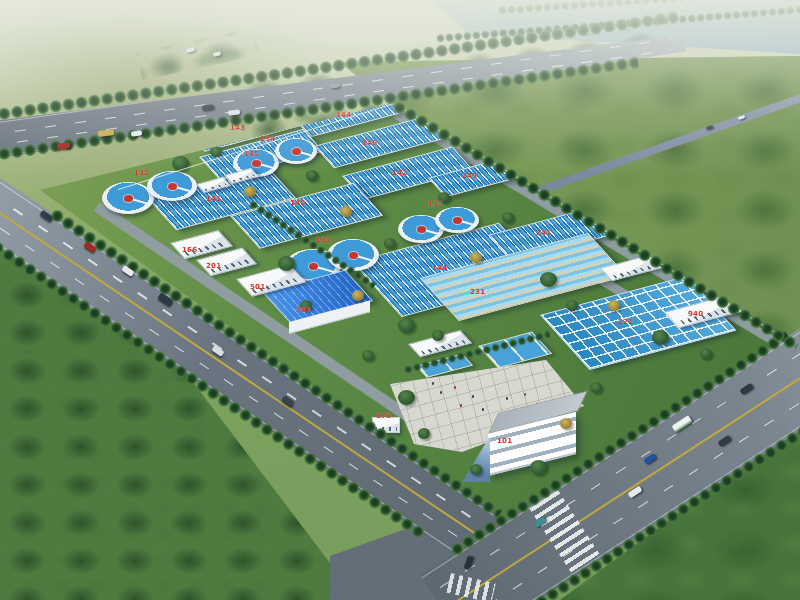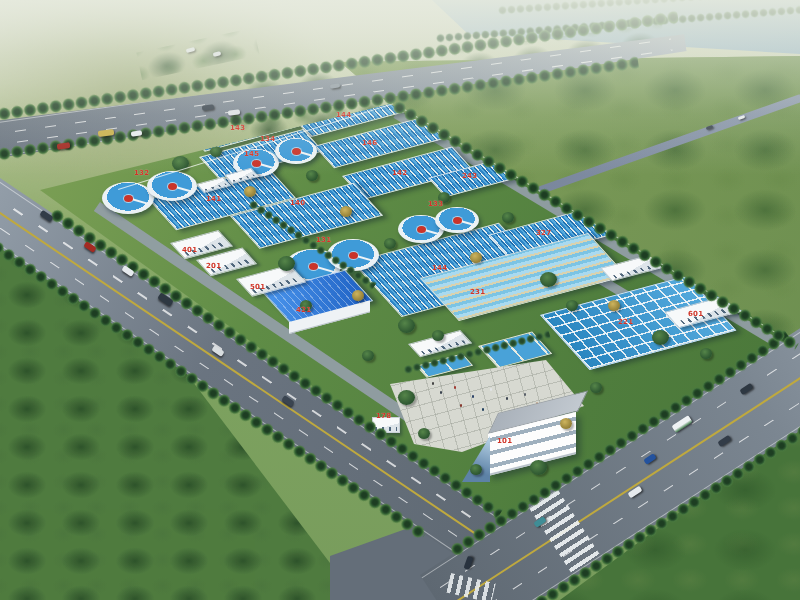--- a/index.html
+++ b/index.html
@@ -226,35 +226,35 @@
   <span class="car" style="left:740px;top:386px;width:13px;height:6px;background:#2e3842;transform:rotate(-33deg);"></span>
   <span class="car" style="left:718px;top:438px;width:13px;height:6px;background:#323c48;transform:rotate(-33deg);"></span>
   <span class="car" style="left:644px;top:456px;width:12px;height:6px;background:#23529e;transform:rotate(-33deg);"></span>
   <span class="car" style="left:628px;top:489px;width:14px;height:6px;background:#e6eaed;transform:rotate(-33deg);"></span>
   <span class="car" style="left:534px;top:519px;width:12px;height:6px;background:#3f8d96;transform:rotate(-33deg);"></span>
   <span class="car" style="left:462px;top:560px;width:13px;height:6px;background:#28323e;transform:rotate(-70deg);"></span>
 
   <span class="lbl" style="left:497px;top:437px;">101</span>
   <span class="lbl" style="left:376px;top:412px;">178</span>
   <span class="lbl" style="left:206px;top:262px;">201</span>
-  <span class="lbl" style="left:296px;top:306px;">421</span>
-  <span class="lbl" style="left:182px;top:246px;">401</span>
+  <span class="lbl" style="left:296px;top:306px;">301</span>
+  <span class="lbl" style="left:182px;top:246px;">166</span>
   <span class="lbl" style="left:250px;top:283px;">501</span>
-  <span class="lbl" style="left:688px;top:310px;">601</span>
+  <span class="lbl" style="left:688px;top:310px;">940</span>
   <span class="lbl" style="left:134px;top:169px;">132</span>
   <span class="lbl" style="left:260px;top:135px;">134</span>
   <span class="lbl" style="left:316px;top:236px;">131</span>
   <span class="lbl" style="left:428px;top:200px;">133</span>
   <span class="lbl" style="left:230px;top:124px;">143</span>
   <span class="lbl" style="left:336px;top:111px;">144</span>
   <span class="lbl" style="left:244px;top:150px;">145</span>
   <span class="lbl" style="left:362px;top:139px;">146</span>
   <span class="lbl" style="left:206px;top:195px;">141</span>
   <span class="lbl" style="left:392px;top:169px;">142</span>
   <span class="lbl" style="left:290px;top:199px;">140</span>
   <span class="lbl" style="left:432px;top:264px;">144</span>
   <span class="lbl" style="left:462px;top:172px;">243</span>
-  <span class="lbl" style="left:536px;top:229px;">327</span>
+  <span class="lbl" style="left:536px;top:229px;">241</span>
   <span class="lbl" style="left:470px;top:288px;">231</span>
   <span class="lbl" style="left:618px;top:318px;">221</span>
 
   <div class="abs" style="left:0;top:0;width:800px;height:200px;z-index:60;pointer-events:none;background:linear-gradient(180deg,rgba(231,235,223,.9),rgba(231,235,223,.5) 55px,rgba(231,235,223,.18) 115px,rgba(231,235,223,0) 175px);"></div>
 </div>
 
 </body></html>

